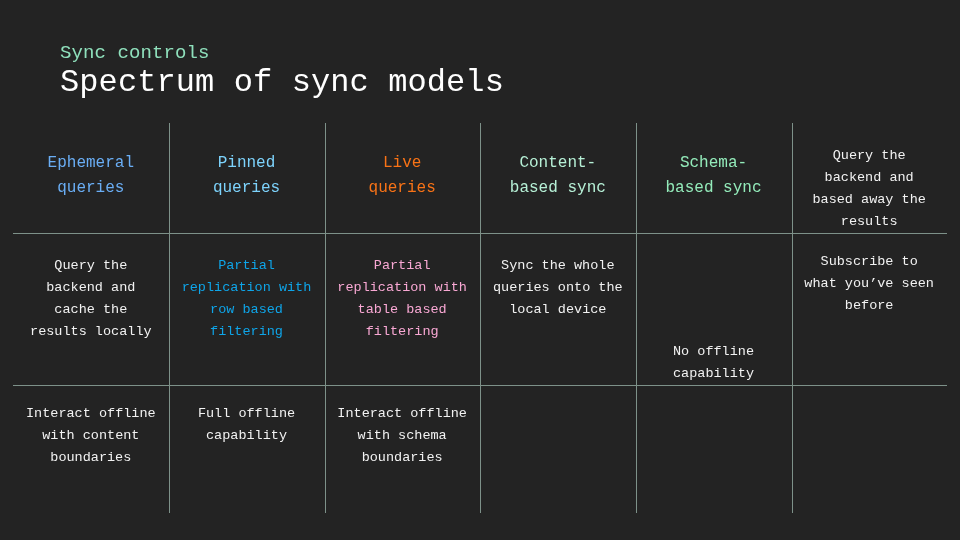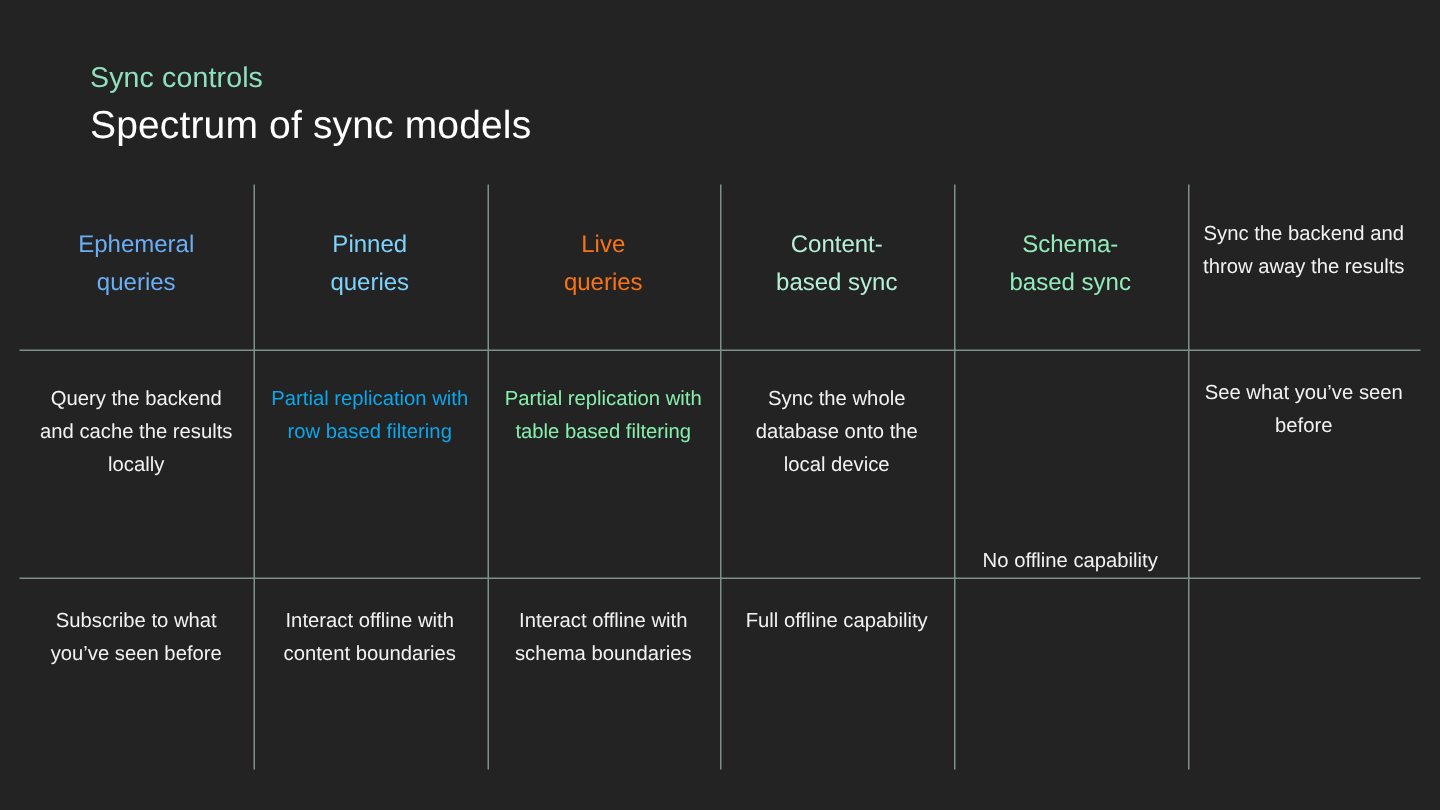--- a/index.html
+++ b/index.html
@@ -15,40 +15,41 @@
     background: #232323;
     font-family: "Liberation Sans", sans-serif;
     -webkit-font-smoothing: antialiased;
   }
 
   .slide {
     position: relative;
     width: 960px;
     height: 540px;
     background: #232323;
+    font-family: Liberation Mono, monospace;
   }
 
   
   .header {
     position: absolute;
     left: 60px;
     top: 40px;
     width: 700px;
   }
 
   .eyebrow {
     font-size: 19px;
     line-height: 26px;
     color: #8fe0bc;
     letter-spacing: 0.1px;
     white-space: nowrap;
   }
 
   .title {
-    font-size: 26px;
+    font-size: 32px;
     line-height: 34px;
     color: #ffffff;
     letter-spacing: 0.1px;
     white-space: nowrap;
   }
 
   
   .table {
     position: absolute;
     left: 13px;
@@ -139,52 +140,49 @@
         <span class="txt">Live<br>queries</span>
       </div>
       <div class="cell head" style="color: rgb(182, 240, 214);">
         <span class="txt">Content-<br>based sync</span>
       </div>
       <div class="cell head" style="color: rgb(147, 235, 186);">
         <span class="txt">Schema-<br>based sync</span>
       </div>
 
       <div class="cell body" style="color: rgb(242, 242, 242);">
-        <span class="txt">Sync the backend and throw away the results</span>
+        <span class="txt">Query the backend and based away the results</span>
       </div>
       <div class="cell body" style="color: rgb(242, 242, 242);">
         <span class="txt">Query the backend and cache the results locally</span>
       </div>
       <div class="cell body" style="color: #0ea5e9;">
         <span class="txt">Partial replication with row based filtering</span>
       </div>
-      <div class="cell body" style="color: #86efac;">
+      <div class="cell body" style="color: #f9a8d4;">
         <span class="txt">Partial replication with table based filtering</span>
       </div>
       <div class="cell body" style="color: rgb(242, 242, 242);">
-        <span class="txt">Sync the whole database onto the local device</span>
+        <span class="txt">Sync the whole queries onto the local device</span>
       </div>
 
       <div class="cell body r3" style="color: rgb(242, 242, 242); align-items: flex-end;">
         <span class="txt">No offline capability</span>
-      </div>
-      <div class="cell body r3" style="color: rgb(242, 242, 242);">
-        <span class="txt">See what you’ve seen before</span>
       </div>
       <div class="cell body r3" style="color: rgb(242, 242, 242);">
         <span class="txt">Subscribe to what you’ve seen before</span>
       </div>
       <div class="cell body r3" style="color: rgb(242, 242, 242);">
         <span class="txt">Interact offline with content boundaries</span>
       </div>
       <div class="cell body r3" style="color: rgb(242, 242, 242);">
-        <span class="txt">Interact offline with schema boundaries</span>
+        <span class="txt">Full offline capability</span>
       </div>
       <div class="cell body r3" style="color: rgb(242, 242, 242);">
-        <span class="txt">Full offline capability</span>
+        <span class="txt">Interact offline with schema boundaries</span>
       </div>
 
     </div>
 
     <div class="vline" style="left: 156px; background: rgb(125, 145, 137);"></div>
     <div class="vline" style="left: 312px; background: rgb(125, 145, 137);"></div>
     <div class="vline" style="left: 467px; background: rgb(125, 145, 137);"></div>
     <div class="vline" style="left: 623px; background: rgb(125, 145, 137);"></div>
     <div class="vline" style="left: 779px; background: rgb(125, 145, 137);"></div>
 

